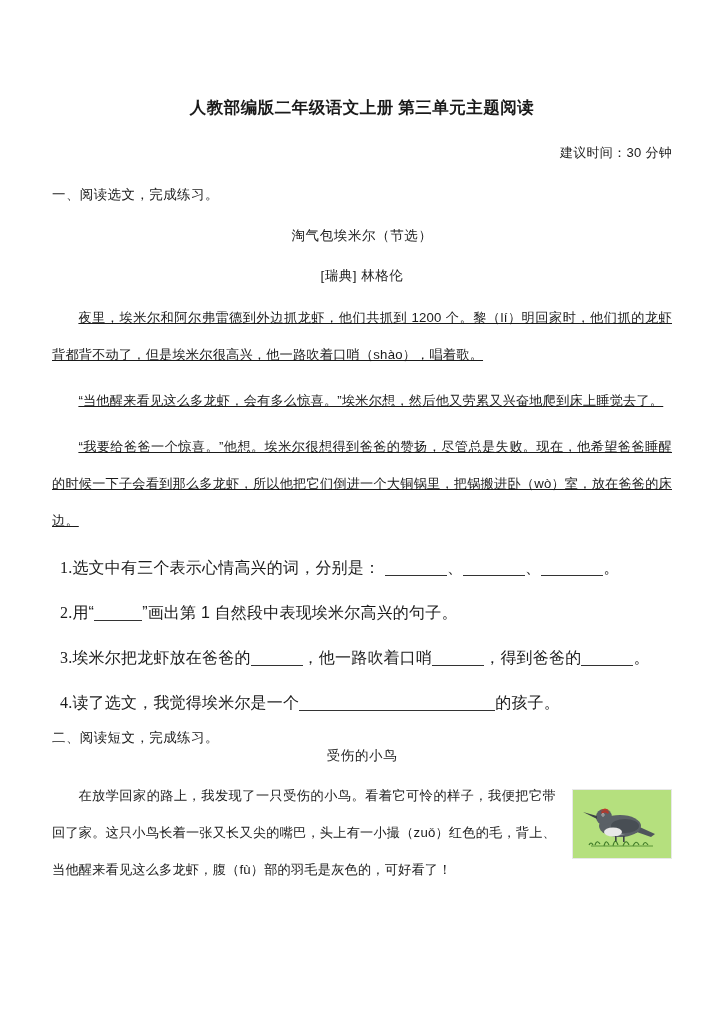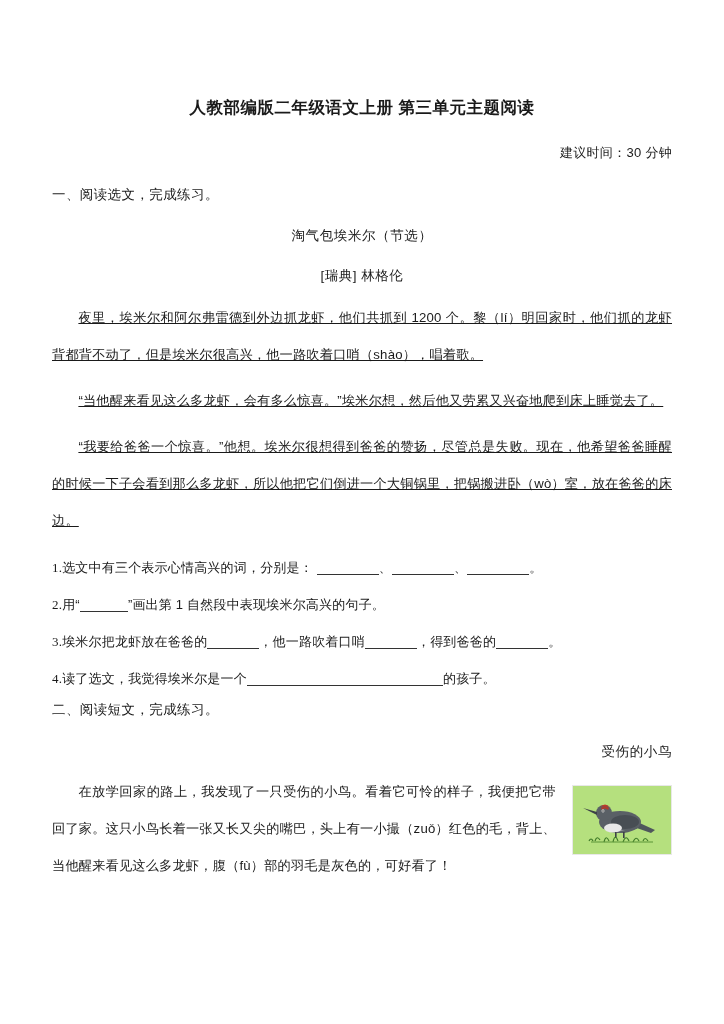--- a/index.html
+++ b/index.html
@@ -22,21 +22,21 @@
     padding: 0 52px;
     position: relative;
   }
   .doc-title {
     text-align: center;
     font-size: 16.5px;
     font-weight: bold;
     letter-spacing: 0.5px;
     margin-top: 98px;
     line-height: 1.2;
-    font-family: Liberation Sans, sans-serif;
+    font-family: Liberation Serif, serif;
   }
   .time-note {
     text-align: right;
     font-size: 13px;
     margin-top: 26px;
     letter-spacing: 0.3px;
     font-family: "Liberation Sans", "DejaVu Sans", sans-serif;
   }
   .section-head {
     font-size: 13.5px;
@@ -64,32 +64,31 @@
     text-indent: 2em;
     text-align: justify;
     letter-spacing: 0.2px;
     margin: 0;
     margin-top: 9px;
     font-family: "Liberation Sans", "DejaVu Sans", sans-serif;
     text-decoration: underline;
   }
   .para.first-para { margin-top: 14px; }
   .q-line {
-    font-size: 13px;
+    font-size: 16px;
     line-height: 37px;
     letter-spacing: 0.2px;
-    margin: 0;
+    margin: 8px;
     font-family: "Liberation Sans", "DejaVu Sans", sans-serif;
   }
   .q-list { margin-top: 10px; }
   .section-head-2 { margin-top: 4px; }
   .passage2-title {
-    text-align: right;
-    font-size: 13.5px;
-    margin-top: 24px;
+    text-align: center;
+    font-size: 13.5px;
     letter-spacing: 0.6px;
     font-family: "Liberation Sans", "DejaVu Sans", sans-serif;
   }
   .flow-block {
     margin-top: 12px;
     position: relative;
   }
   .bird-figure {
     float: right;
     width: 98px;

